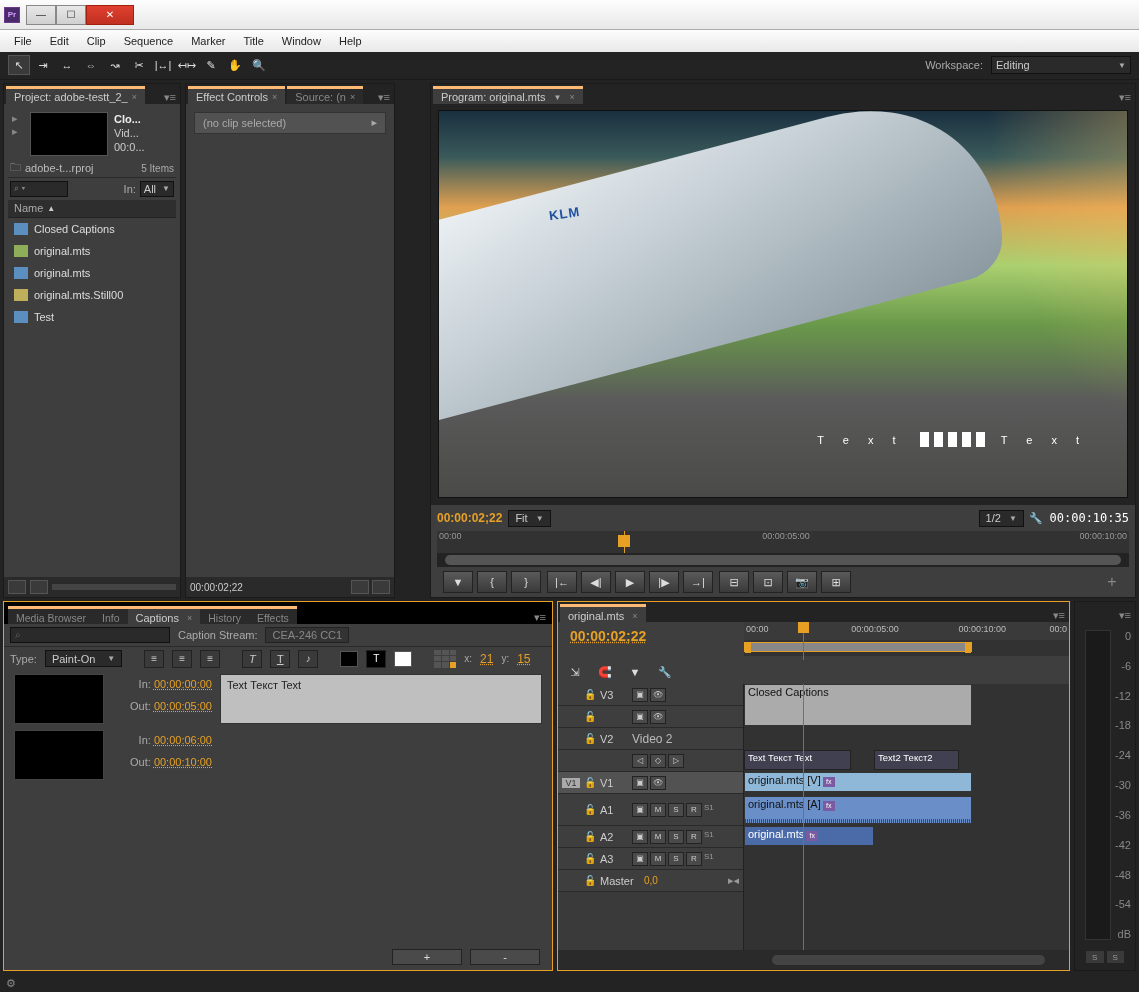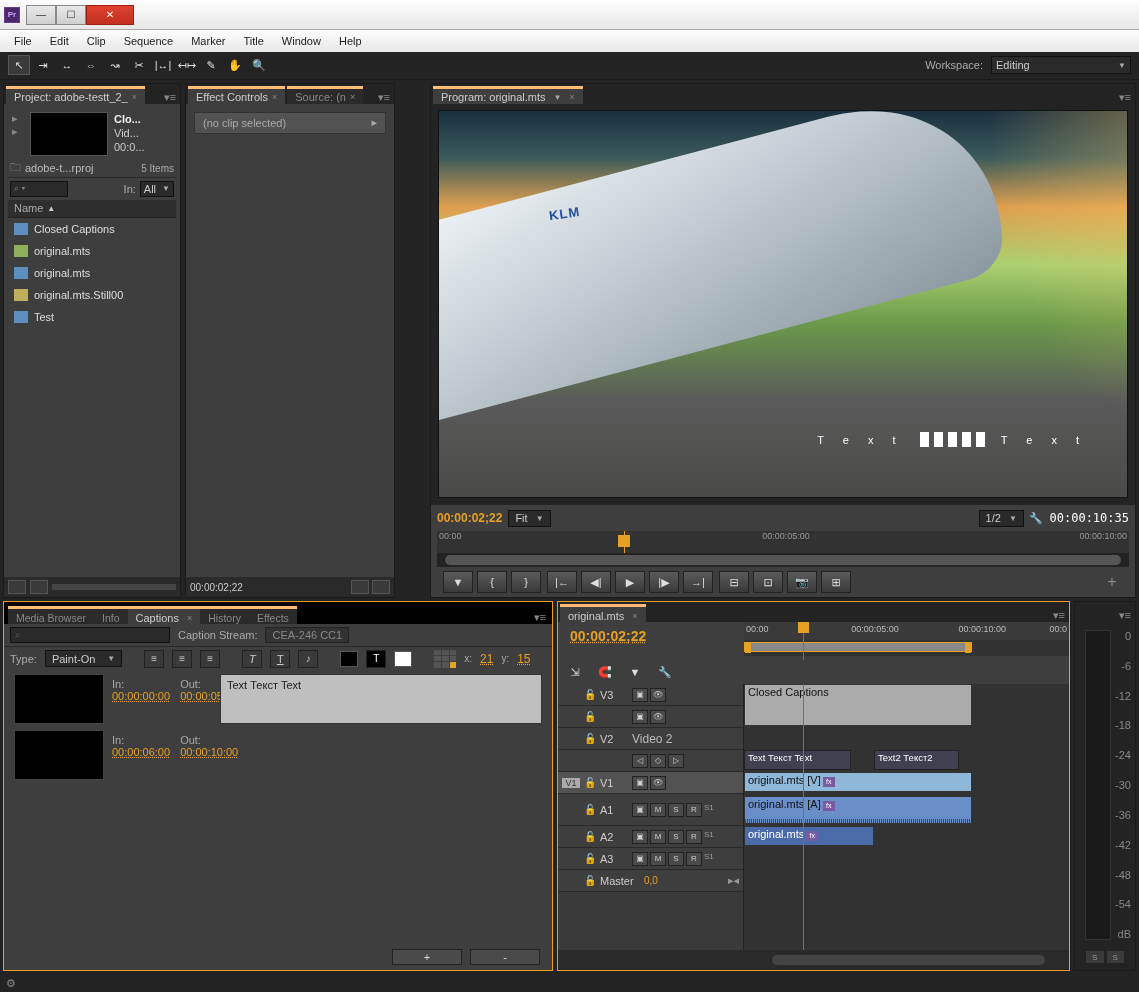--- a/index.html
+++ b/index.html
@@ -90,21 +90,21 @@
 .color-swatch-bk { width:18px; height:16px; background:#000; border:1px solid #555; }
 .color-swatch-wh { width:18px; height:16px; background:#fff; border:1px solid #555; }
 .pos-grid { width:22px; height:18px; display:grid; grid-template:repeat(3,1fr)/repeat(3,1fr); gap:1px; }
 .pos-grid span { background:#555; }
 .pos-grid span.sel { background:#e6a024; }
 .xy-label { color:#aaa; font-size:10px; }
 .xy-val { color:#e6a024; text-decoration:underline dotted; font-size:12px; }
 .cap-list { flex:1; padding:4px 10px; overflow:auto; }
 .cap-item { display:flex; gap:8px; margin-bottom:6px; }
 .cap-thumb { width:90px; height:50px; background:#000; border:1px solid #444; }
-.cap-times { width:100px; font-size:10px; display:flex; flex-direction:row; gap:10px; padding-top:4px; }
+.cap-times { width:100px; font-size:10px; display:flex; flex-direction:column; gap:10px; padding-top:4px;text-align:right; }
 .cap-times .lbl { color:#aaa; display:inline-block; width:26px; }
 .cap-times .tc { color:#e6a024; text-decoration:underline dotted; }
 .cap-text { flex:1; height:50px; background:#bfbfbf; border:1px solid #333; color:#222; padding:4px 6px; font-size:11px; }
 .cap-btm-btns { height:26px; display:flex; align-items:center; justify-content:flex-end; gap:8px; padding:0 12px; }
 .cap-pm { width:70px; height:16px; background:#4a4a4a; border:1px solid #222; color:#ddd; display:flex; align-items:center; justify-content:center; }
 
 .timeline-panel { flex:1; border:1px solid #e6a024; }
 .tl-header { height:38px; display:flex; }
 .tl-time-disp { width:186px; padding:6px 12px; color:#e6a024; text-decoration:underline dotted; font-size:14px; font-weight:bold; }
 .tl-ruler-area { flex:1; position:relative; }

